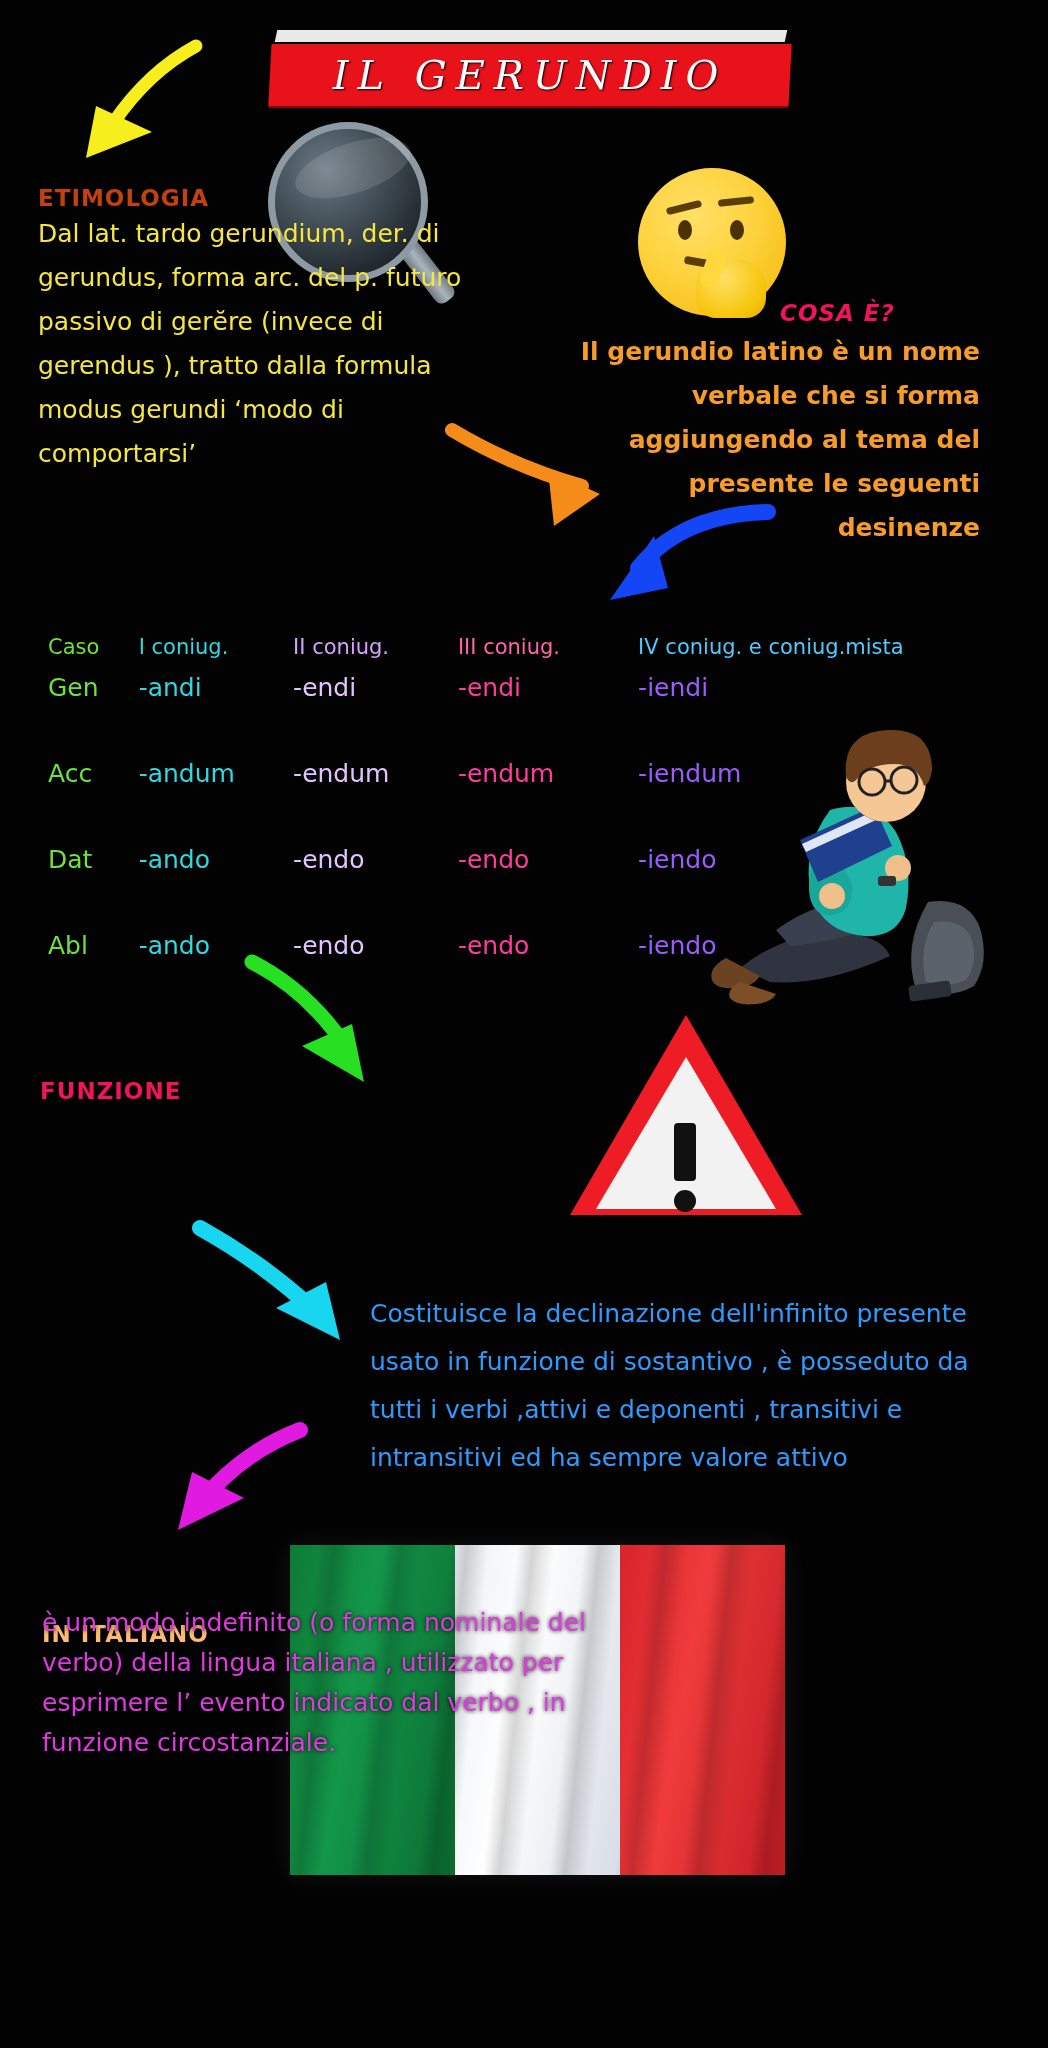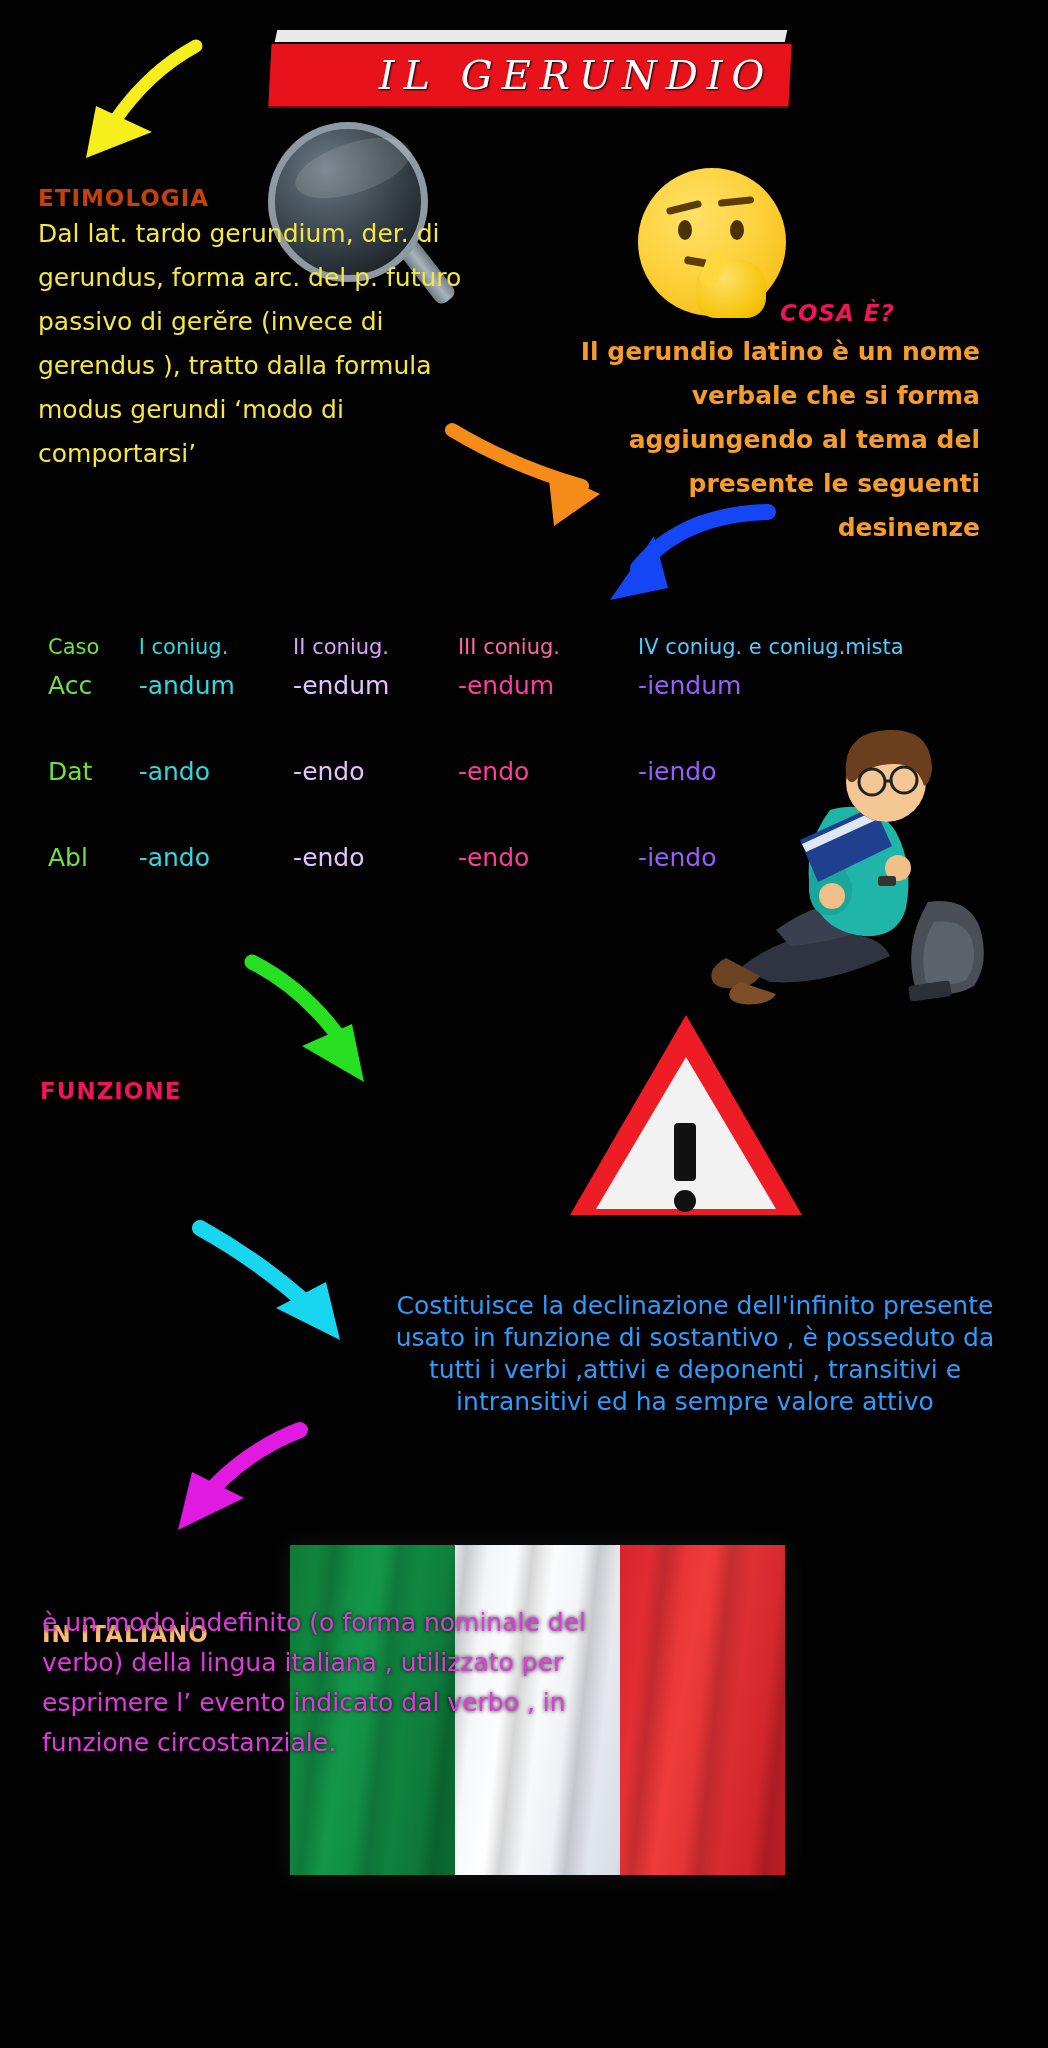--- a/index.html
+++ b/index.html
@@ -49,21 +49,20 @@
     position: absolute;
     left: 0; top: 22px;
     width: 520px;
     text-align: center;
     font-family: "DejaVu Serif", serif;
     font-style: italic;
     font-size: 40px;
     letter-spacing: 9px;
     color: #ffffff;
     text-shadow: 1px 1px 2px #000;
-    padding-left: 46px;
   }
   
   .hd {
     position: absolute;
     font-family: "DejaVu Sans", sans-serif;
     font-weight: bold;
     font-size: 23px;
     letter-spacing: 1px;
   }
   .body-txt {
@@ -89,22 +88,22 @@
   
   #funzione-title { left: 40px; top: 1078px; color: #f0145a; }
   #funzione-body {
     left: 40px; top: 1108px; width: 520px;
     color: #6ee23f;
   }
   
   #costituisce-body {
     left: 370px; top: 1290px; width: 650px;
     color: #2f9bff;
-    text-align: center;
-    line-height: 32px;
+    text-align: left;
+    line-height: 48px;
   }
   
   #initaliano-title { left: 42px; top: 1573px; color: #fdba74; margin-top: 48px; }
   #initaliano-body {
     left: 42px; top: 1603px; width: 600px;
     color: #e039e0;
     line-height: 40px;
     text-shadow: 0 0 4px #000;
   }
   
@@ -329,20 +328,27 @@
       <thead>
         <tr>
           <th class="col-caso c-caso">Caso</th>
           <th class="col-1 c-h1">I coniug.</th>
           <th class="col-2 c-h2">II coniug.</th>
           <th class="col-3 c-h3">III coniug.</th>
           <th class="col-4 c-h4">IV coniug. e coniug.mista</th>
         </tr>
       </thead>
       <tbody>
+        <tr class="r1">
+          <td class="c-caso">Gen</td>
+          <td class="c-1">-andi</td>
+          <td class="c-2">-endi</td>
+          <td class="c-3">-endi</td>
+          <td class="c-4">-iendi</td>
+        </tr>
         <tr>
           <td class="c-caso">Acc</td>
           <td class="c-1">-andum</td>
           <td class="c-2">-endum</td>
           <td class="c-3">-endum</td>
           <td class="c-4">-iendum</td>
         </tr>
         <tr>
           <td class="c-caso">Dat</td>
           <td class="c-1">-ando</td>

